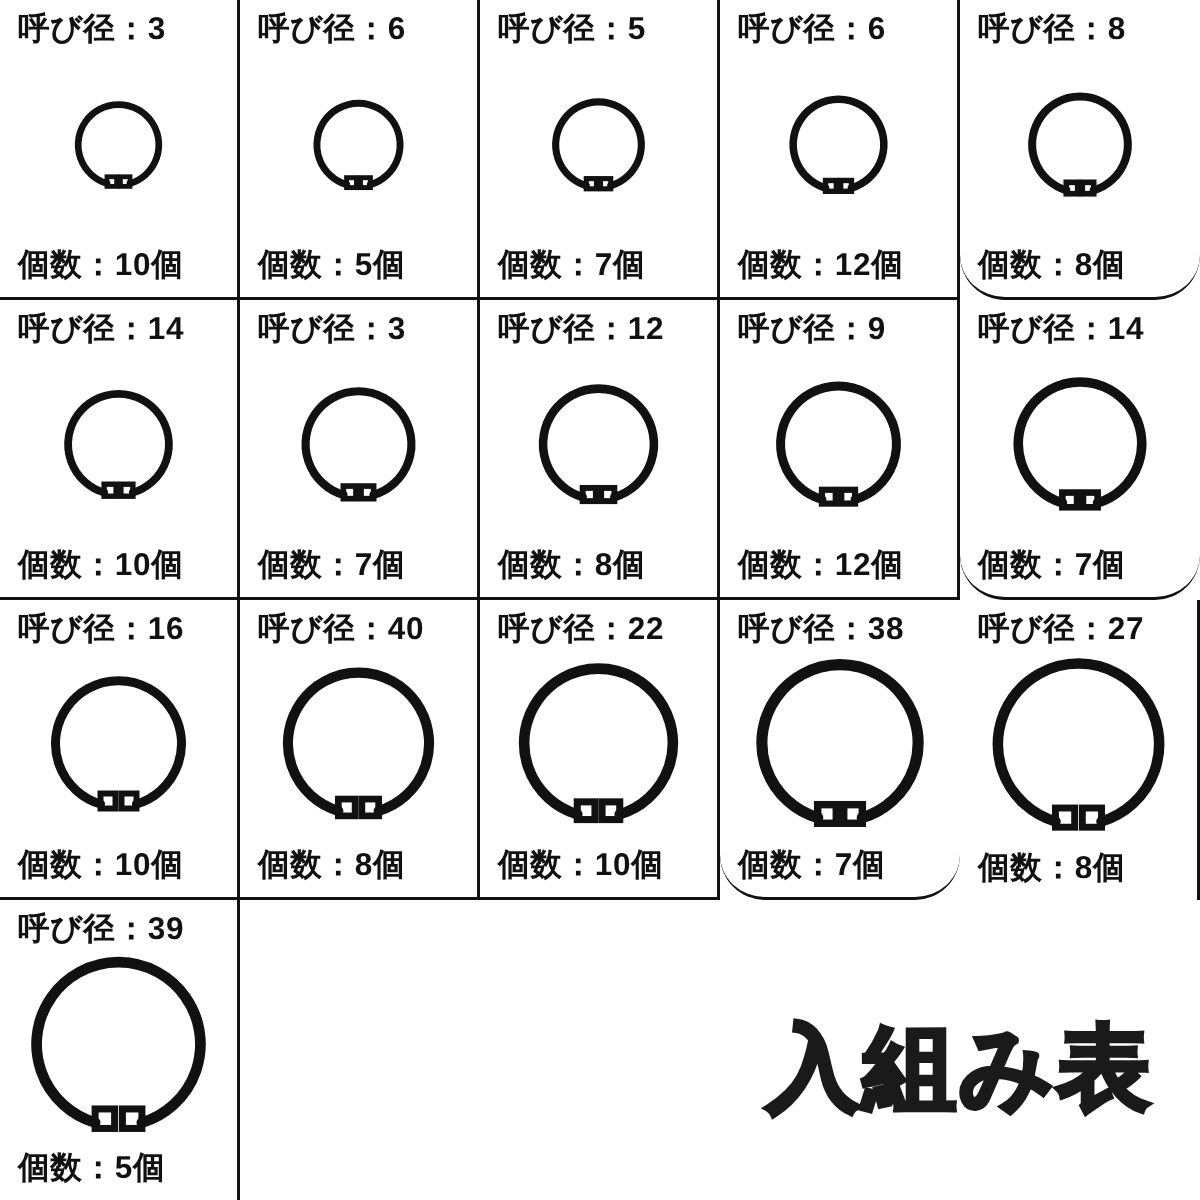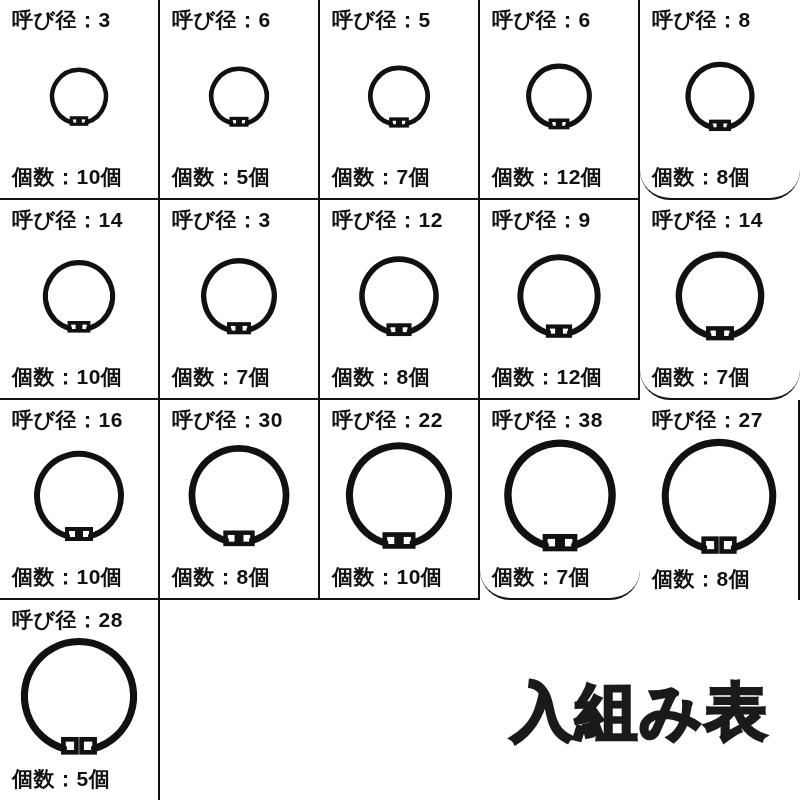--- a/index.html
+++ b/index.html
@@ -226,21 +226,21 @@
           <path d="M 38 88 A 42 42 0 1 1 62 88" fill="none" stroke="#111111" stroke-width="6" stroke-linecap="round"></path>
           <rect x="38" y="81" width="10" height="10" fill="none" stroke="#111111" stroke-width="4"></rect>
           <rect x="52" y="81" width="10" height="10" fill="none" stroke="#111111" stroke-width="4"></rect>
         </svg>
       </div>
       <div class="label label-bot">個数：10個</div>
     </div>
 
 
     <div class="cell">
-      <div class="label label-top">呼び径：30</div>
+      <div class="label label-top">呼び径：40</div>
       <div class="ring-wrap">
         <svg width="112" height="112" viewBox="0 0 100 100" aria-hidden="true">
           <path d="M 38 88 A 42 42 0 1 1 62 88" fill="none" stroke="#111111" stroke-width="6" stroke-linecap="round"></path>
           <rect x="38" y="81" width="10" height="10" fill="none" stroke="#111111" stroke-width="4"></rect>
           <rect x="52" y="81" width="10" height="10" fill="none" stroke="#111111" stroke-width="4"></rect>
         </svg>
       </div>
       <div class="label label-bot">個数：8個</div>
     </div>
 
@@ -274,21 +274,21 @@
         <svg width="128" height="128" viewBox="0 0 100 100" aria-hidden="true">
           <path d="M 38 88 A 42 42 0 1 1 62 88" fill="none" stroke="#111111" stroke-width="5.5" stroke-linecap="round"></path>
           <rect x="38" y="81" width="10" height="10" fill="none" stroke="#111111" stroke-width="3.6"></rect>
           <rect x="52" y="81" width="10" height="10" fill="none" stroke="#111111" stroke-width="3.6"></rect>
         </svg>
       </div>
       <div class="label label-bot">個数：8個</div>
     </div>
 
     <div class="cell row4">
-      <div class="label label-top">呼び径：28</div>
+      <div class="label label-top">呼び径：39</div>
       <div class="ring-wrap">
         <svg width="130" height="130" viewBox="0 0 100 100" aria-hidden="true">
           <path d="M 38 88 A 42 42 0 1 1 62 88" fill="none" stroke="#111111" stroke-width="5.5" stroke-linecap="round"></path>
           <rect x="38" y="81" width="10" height="10" fill="none" stroke="#111111" stroke-width="3.6"></rect>
           <rect x="52" y="81" width="10" height="10" fill="none" stroke="#111111" stroke-width="3.6"></rect>
         </svg>
       </div>
       <div class="label label-bot">個数：5個</div>
     </div>
 

